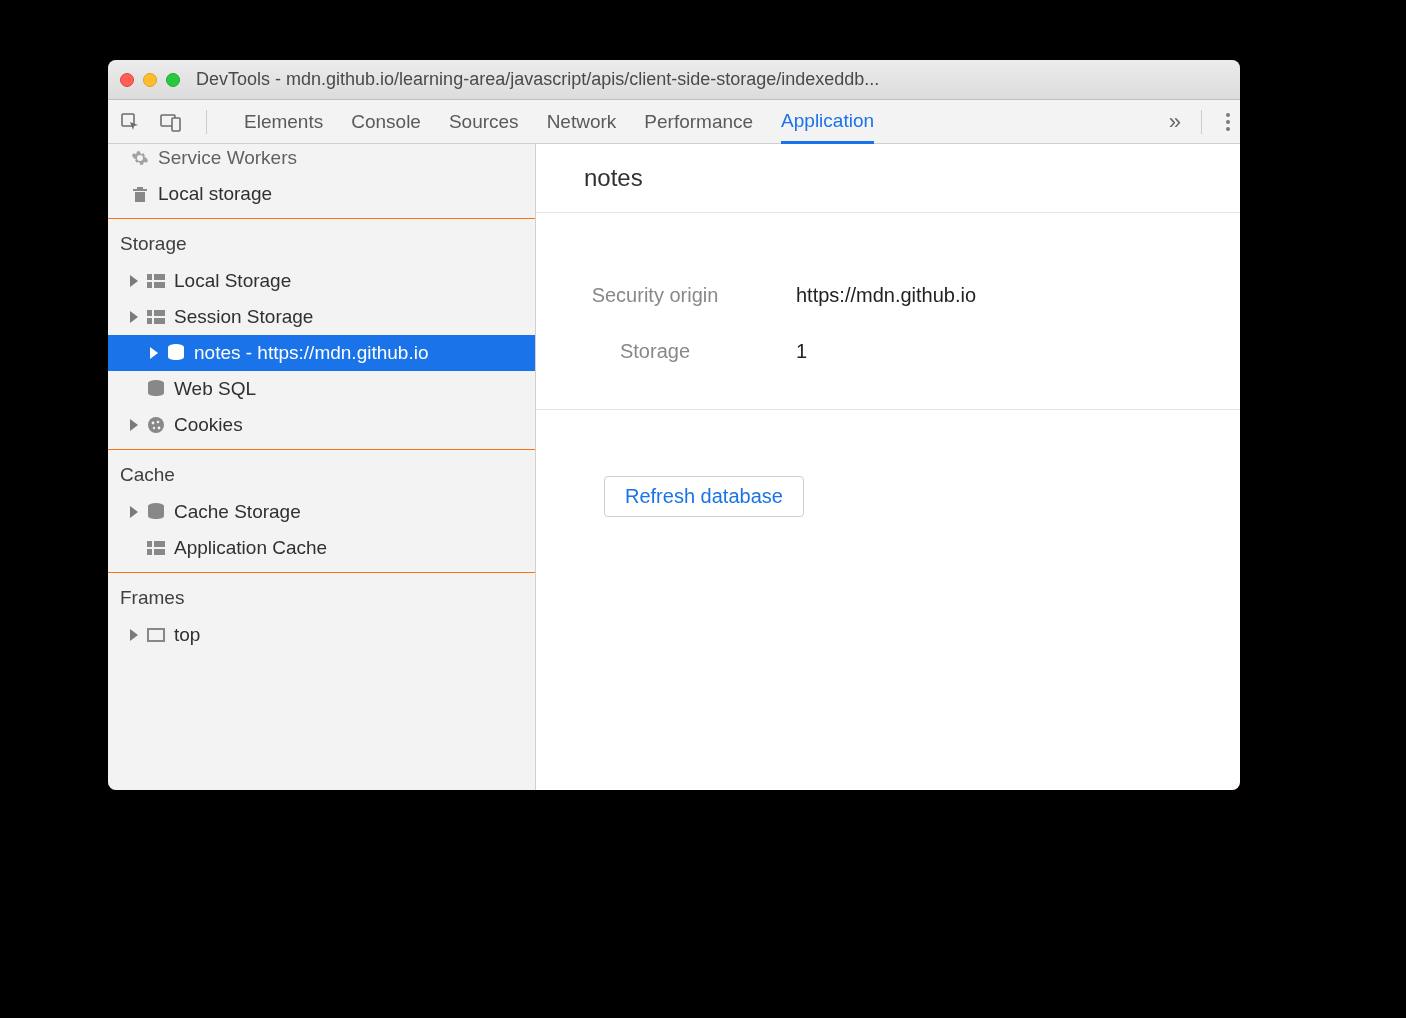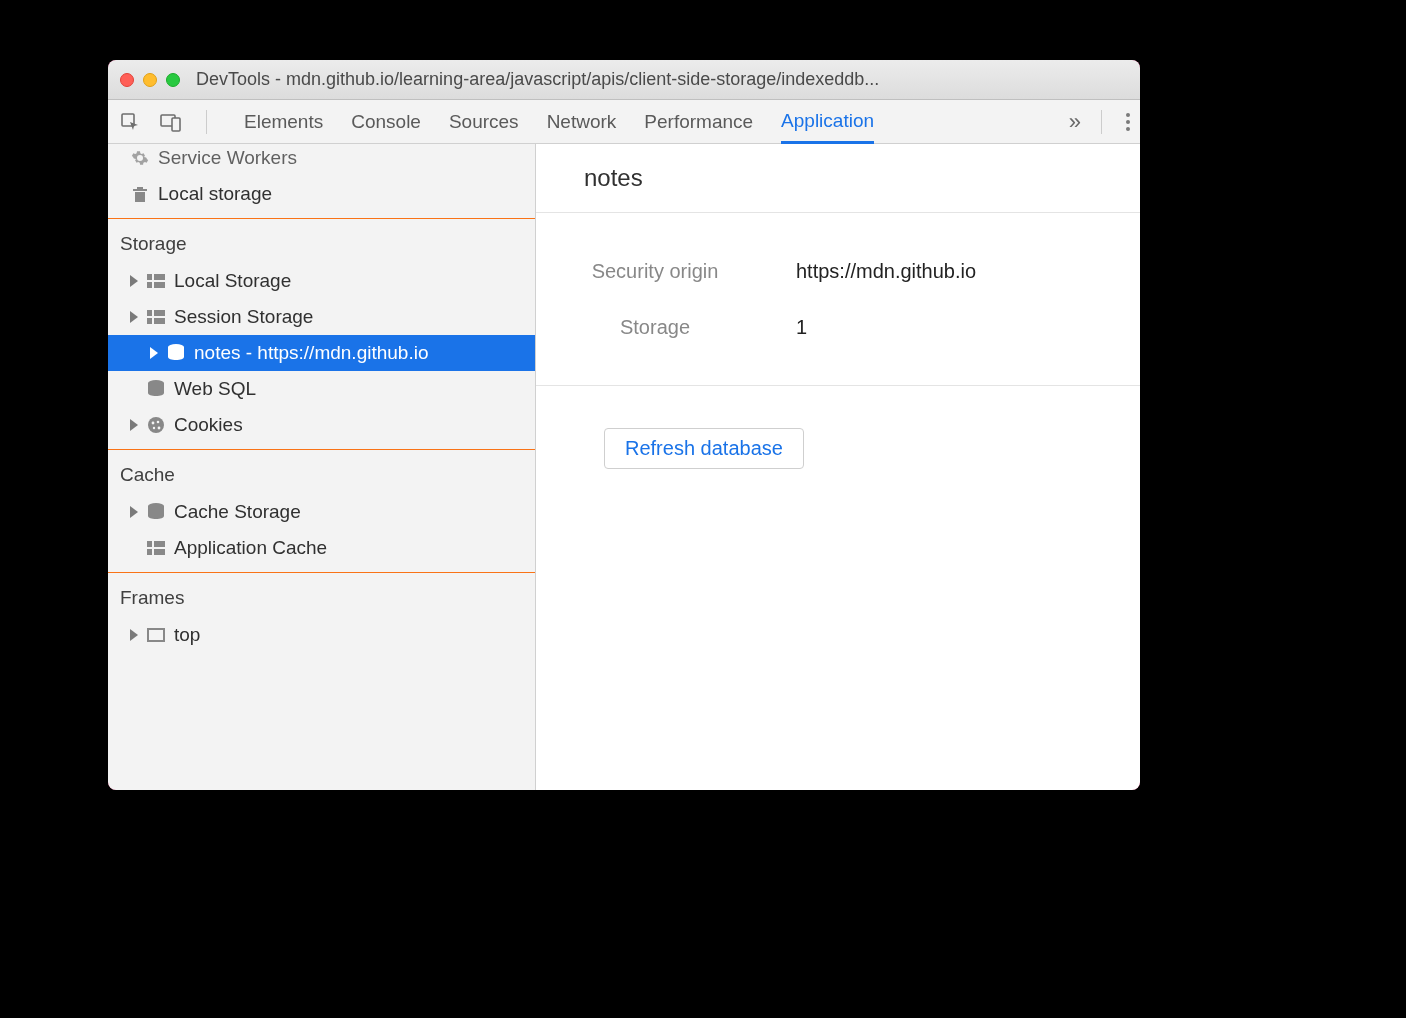--- a/index.html
+++ b/index.html
@@ -9,21 +9,21 @@
       width: 1406px;
       height: 1018px;
       display: flex;
       align-items: flex-start;
       justify-content: flex-start;
     }
     .window {
       position: absolute;
       left: 108px;
       top: 60px;
-      width: 1032px;
+      width: 1132px;
       height: 730px;
       background: #be185d;
       border-radius: 8px;
       box-shadow: 0 20px 60px rgba(0,0,0,0.55);
       overflow: hidden;
       display: flex;
       flex-direction: column;
     }
     .titlebar {
       height: 40px;
@@ -143,20 +143,21 @@
       background: #1a73e8;
       color: #fff;
       text-align: center;
     }
     .selected .ico { color: #fff; }
     .main {
       flex: 1;
       display: flex;
       flex-direction: column;
       background: #fff;
+      gap: 24px;
     }
     .main-title {
       padding: 20px 0 20px 48px;
       font-size: 24px;
       color: #303030;
       border-bottom: 1px solid #e4e4e4;
     }
     .info {
       padding: 30px 0 30px 0;
       border-bottom: 1px solid #e4e4e4;

